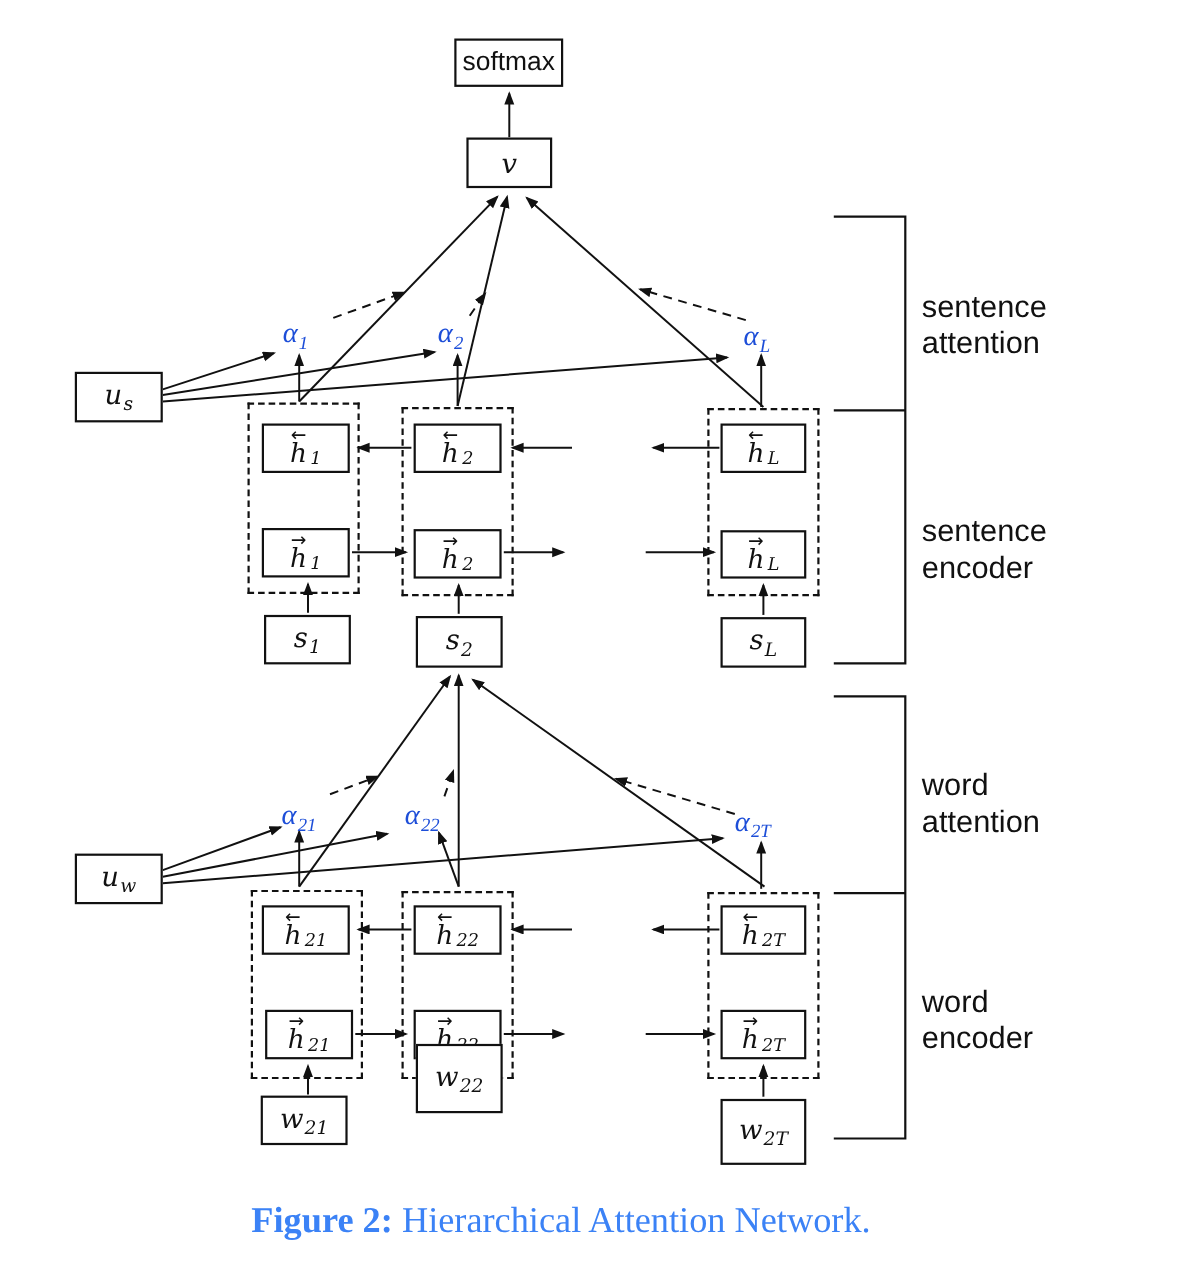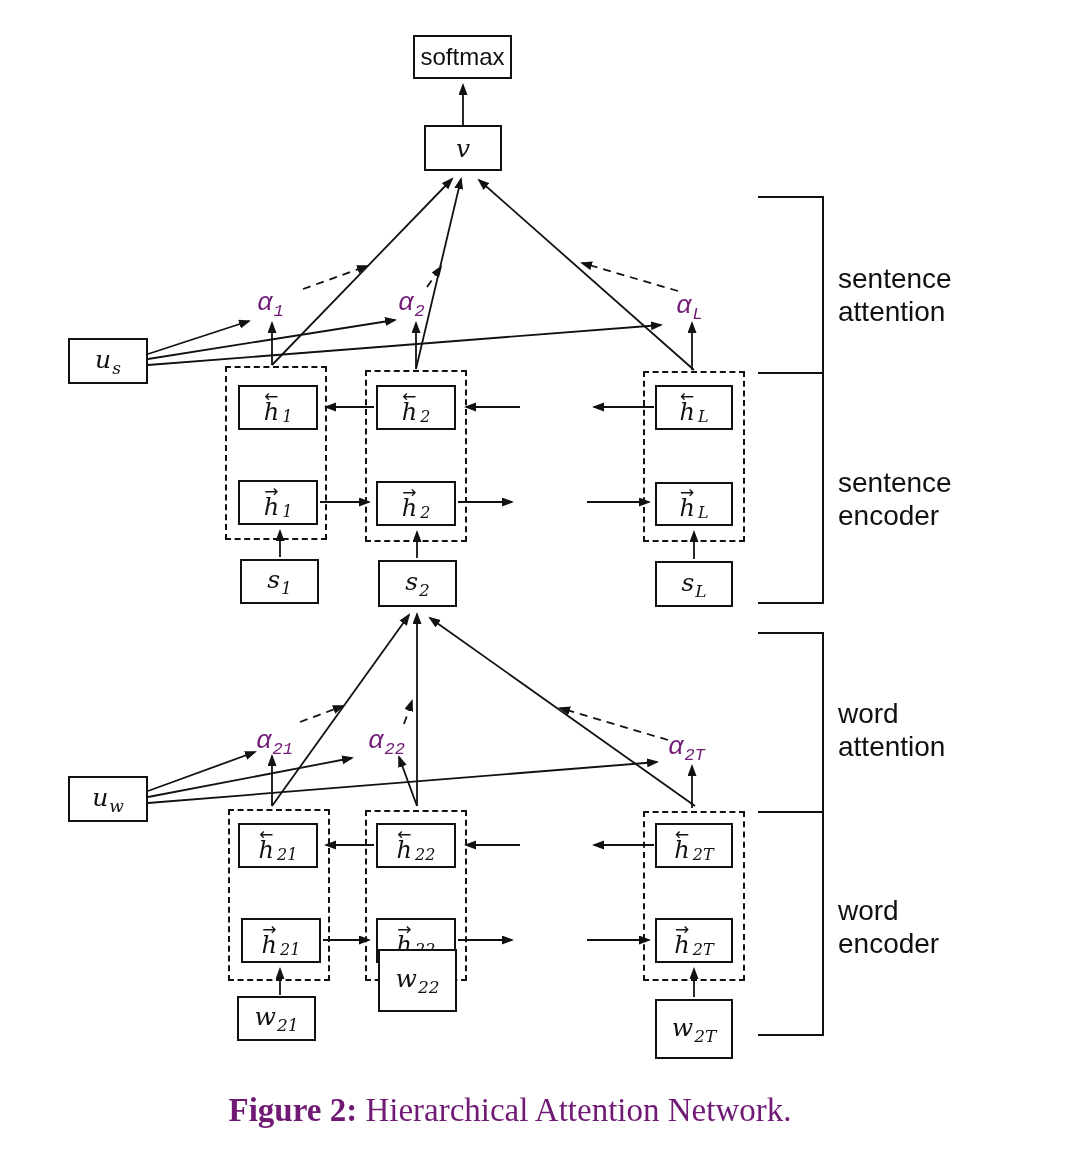--- a/index.html
+++ b/index.html
@@ -22,21 +22,21 @@
     justify-content: center;
   }
   .dashedbox {
     position: absolute;
     border: 2px dashed #111;
     background: transparent;
   }
   .sans { font-family: "Liberation Sans", sans-serif; font-size: 24px; color: #111; }
   .m { font-family: "DejaVu Serif", serif; font-style: italic; font-size: 25px; color: #111; }
   .msub { font-size: 17px; vertical-align: -6px; margin-left: 1px; }
-  .alpha { position: absolute; font-family: Liberation Mono, monospace; font-style: italic; font-size: 26px; color: #701a75; white-space: nowrap; }
+  .alpha { position: absolute; font-family: Liberation Serif, serif; font-style: italic; font-size: 26px; color: #1d4ed8; white-space: nowrap; }
   .hwrap { display: inline-flex; align-items: flex-end; color: #111; }
   .hcol { display: inline-flex; flex-direction: column; align-items: center; }
   .harr { font-family: "DejaVu Sans", sans-serif; font-style: normal; font-size: 17px; line-height: 9px; height: 9px; }
   .hbase { font-family: "DejaVu Serif", serif; font-style: italic; font-size: 24px; line-height: 23px; }
   .hsub { font-family: "DejaVu Serif", serif; font-style: italic; font-size: 16px; line-height: 14px; margin-left: 3px; }
   .seclabel {
     position: absolute;
     left: 838px;
     width: 170px;
     font-family: "Liberation Sans", sans-serif;
@@ -45,21 +45,21 @@
     color: #111;
   }
   .caption {
     position: absolute;
     left: 0;
     top: 1092px;
     width: 1020px;
     text-align: center;
     font-family: "Liberation Serif", serif;
     font-size: 33px;
-    color: #701a75;
+    color: #3b82f6;
   }
   .cap-label { font-weight: bold; }
 </style>
 </head>
 <body>
 
 <div class="canvas">
 
   <svg class="lines" width="1080" height="1159" viewBox="0 0 1080 1159">
     <defs>

